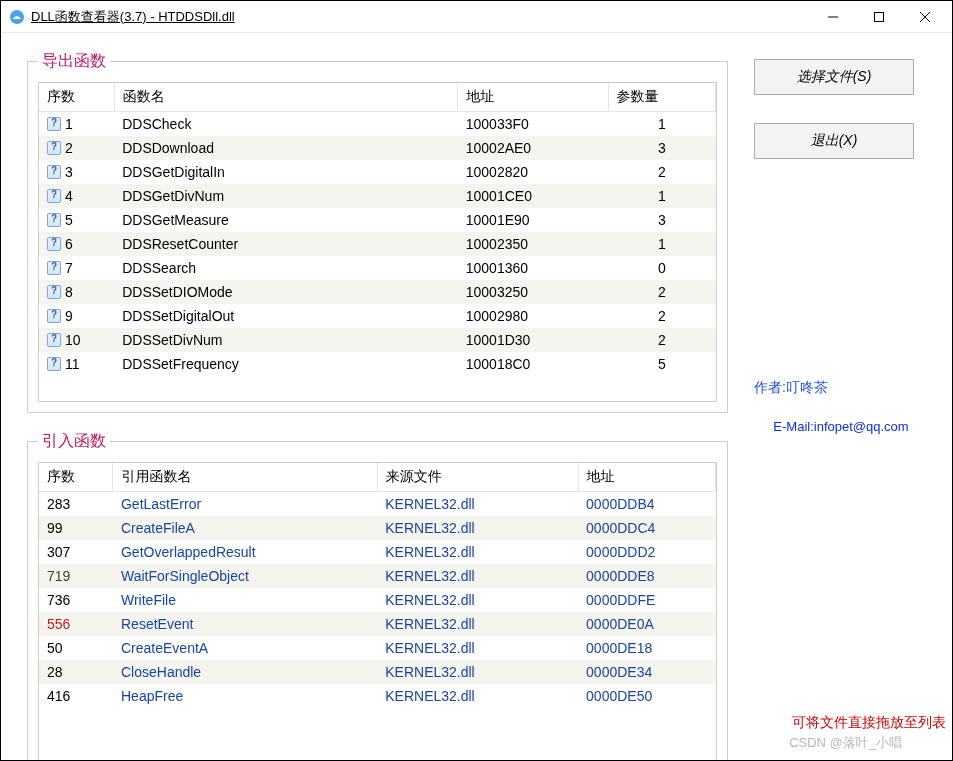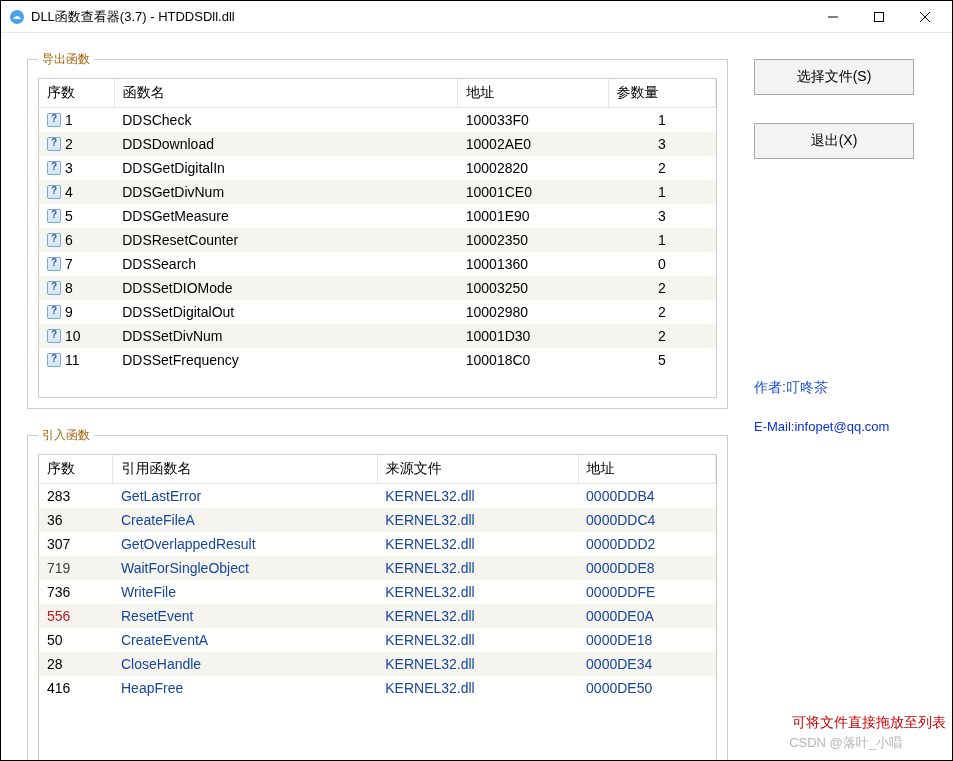--- a/index.html
+++ b/index.html
@@ -12,20 +12,21 @@
   overflow: hidden;
   border: 1px solid #000;
 }
 .titlebar {
   height: 32px;
   display: flex;
   align-items: center;
   padding: 0 4px 0 8px;
   background: #fff;
   border-bottom: 1px solid #e8e8e8;
+  text-decoration: underline;
 }
 .titlebar .app-icon {
   width: 16px; height: 16px; margin-right: 6px;
   display: inline-flex; align-items: center; justify-content: center;
 }
 .titlebar .title { flex: 0 0 auto; color: #000; font-size: 13px; }
 .titlebar .spacer { flex: 1; }
 .winbtn {
   width: 46px; height: 30px;
   display: flex; align-items: center; justify-content: center;
@@ -49,23 +50,23 @@
   display: flex;
   flex-direction: column;
   position: relative;
 }
 fieldset.group {
   border: 1px solid #ccc;
   padding: 10px 10px 10px 10px;
   position: relative;
 }
 fieldset.group > legend {
-  font-size: 12px;
+  font-size: 16px;
   padding: 0 4px;
-  color: #a16207;
+  color: #be185d;
 }
 .listwrap {
   border: 1px solid #ccc;
   background: #fff;
   position: relative;
 }
 .listwrap.exports { height: 320px; }
 .listwrap.imports { height: 316px; }
 .listinner {
   height: 100%;
@@ -131,23 +132,24 @@
   font-weight: bold;
 }
 .btn {
   height: 36px;
   border: 1px solid #aaa;
   background: #f3f3f3;
   width: 160px;
   font-size: 14px;
   color: #000;
   cursor: default;
+  font-style: italic;
 }
 .author { margin-top: 220px; font-size: 14px; color: #1d4ed8; }
-.email { margin-top: 22px; font-size: 13px; color: #0a2edc; font-family: Tahoma, sans-serif; }
+.email { margin-top: 22px; font-size: 13px; color: #0a2edc; font-family: Tahoma, sans-serif; text-align: center; }
 .hint {
   position: absolute;
   bottom: 28px;
   right: 6px;
   color: #cc0000;
   font-size: 14px;
 }
 .watermark {
   position: absolute;
   bottom: 8px;
@@ -304,21 +306,21 @@
               </tr>
             </thead>
             <tbody id="import-body">
                 <tr>
                   <td class="idx" style="color:#000">283</td>
                   <td>GetLastError</td>
                   <td>KERNEL32.dll</td>
                   <td>0000DDB4</td>
                 </tr>
                 <tr>
-                  <td class="idx" style="color:#000">36</td>
+                  <td class="idx" style="color:#000">99</td>
                   <td>CreateFileA</td>
                   <td>KERNEL32.dll</td>
                   <td>0000DDC4</td>
                 </tr>
                 <tr>
                   <td class="idx" style="color:#000">307</td>
                   <td>GetOverlappedResult</td>
                   <td>KERNEL32.dll</td>
                   <td>0000DDD2</td>
                 </tr>

